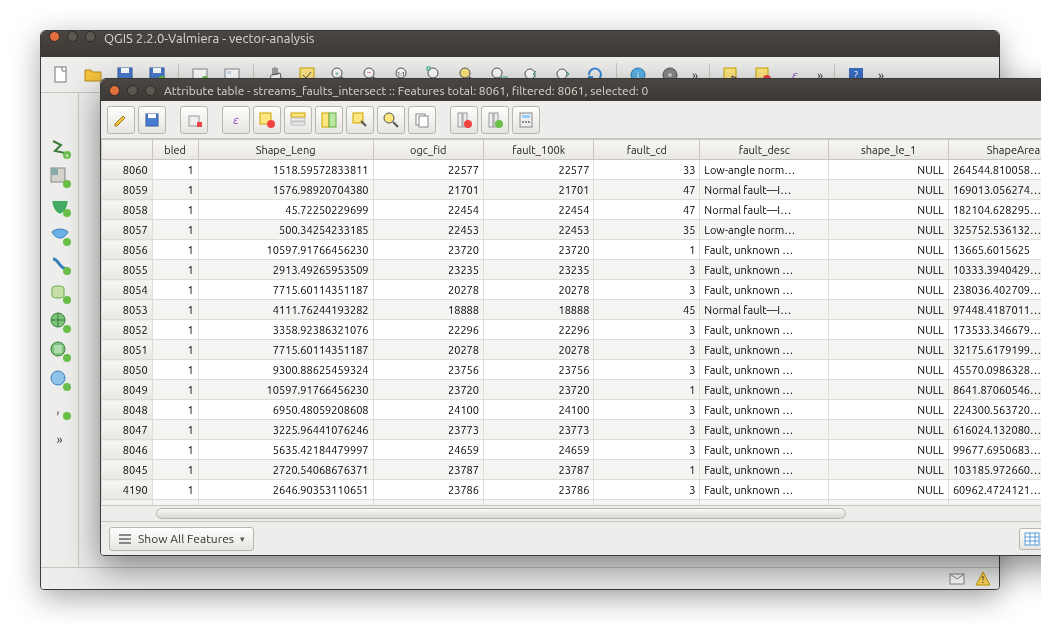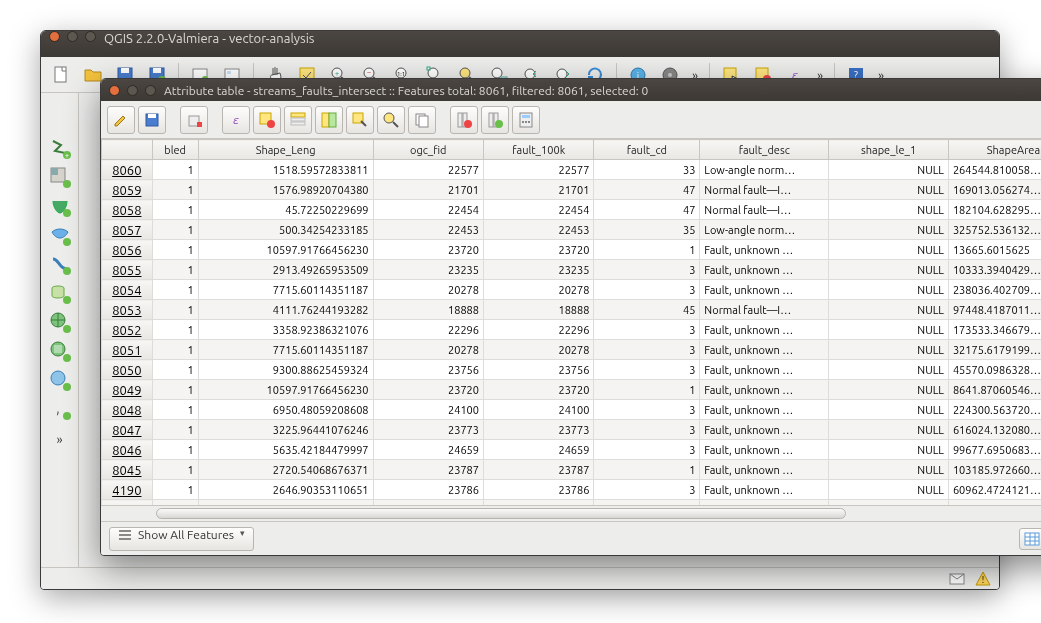--- a/index.html
+++ b/index.html
@@ -34,40 +34,40 @@
   .at-btn svg { width:18px; height:18px; }
   .at-gap { width:8px; }
   .help-btn { margin-left:auto; width:22px; height:22px; border:1px solid #b9b6b1; border-radius:3px; background:linear-gradient(#fdfdfc,#e7e5e1); display:flex; align-items:center; justify-content:center; font-size:12px; color:#444; }
 
   .table-wrap { flex:1; overflow:hidden; position:relative; background:#fff; }
   table { border-collapse:collapse; width:100%; table-layout:fixed; }
   thead th { background:linear-gradient(#f7f6f4,#e9e7e3); border:1px solid #c9c6c2; height:20px; font-weight:normal; font-size:11px; color:#222; text-align:center; padding:0 4px; overflow:hidden; white-space:nowrap;margin-left:19px; }
   tbody td { border:1px solid #dedcd8; height:20px; font-size:11px; padding:0 4px; overflow:hidden; white-space:nowrap; text-overflow:ellipsis; }
   tbody tr:nth-child(even) td.cell { background:#f5f4f2; }
   tbody tr:nth-child(odd) td.cell { background:#fff; }
-  .rowhdr { background:linear-gradient(#f7f6f4,#e9e7e3); text-align:center; font-size:13px;text-decoration:underline; }
+  .rowhdr { background:linear-gradient(#f7f6f4,#e9e7e3); text-align:right; font-size:11px; }
   .num { text-align:right; }
   .txt { text-align:left; }
 
   .col-row { width:44px; }
   .col-bled { width:40px; }
   .col-shape { width:152px; }
   .col-ogc { width:96px; }
   .col-f100 { width:96px; }
   .col-fcd { width:92px; }
   .col-fdesc { width:112px; }
   .col-sle1 { width:104px; }
   .col-sarea { width:113px; }
 
   .hscroll-track { height:16px; background:#ededec; border-top:1px solid #c9c6c2; position:relative; }
   .hscroll-thumb { position:absolute; left:55px; top:2px; height:11px; width:690px; background:linear-gradient(#fafafa,#d9d7d3); border:1px solid #b7b4af; border-radius:6px; }
   .vscroll { position:absolute; right:0; top:0; bottom:16px; width:15px; background:#ededec; border-left:1px solid #c9c6c2; }
 
   .bottom-bar { height:34px; background:#ededec; border-top:1px solid #c9c6c2; display:flex; align-items:center; padding:0 8px; gap:8px; }
-  .show-all-btn { height:24px; padding:0 8px; border:1px solid #b9b6b1; border-radius:3px; background:linear-gradient(#fdfdfc,#e7e5e1); display:flex; gap:6px; font-size:12px; color:#333; }
+  .show-all-btn { height:24px; padding:0 8px; border:1px solid #b9b6b1; border-radius:3px; background:linear-gradient(#fdfdfc,#e7e5e1); display:flex; align-items:center; gap:6px; font-size:12px; color:#333; }
   .dropdown-caret { font-size:9px; color:#555; }
   .view-toggle { margin-left:auto; display:flex; }
   .vt-btn { width:26px; height:22px; border:1px solid #b9b6b1; background:linear-gradient(#fdfdfc,#e7e5e1); display:flex; align-items:center; justify-content:center; }
   .vt-btn.first { border-radius:3px 0 0 3px; }
   .vt-btn.last  { border-radius:0 3px 3px 0; border-left:none; background:linear-gradient(#eceae6,#dcd9d4); }
 
   .faded-row td.cell { color:#999; }
   .faded-row .rowhdr { color:#999; }
 </style>
 </head>

